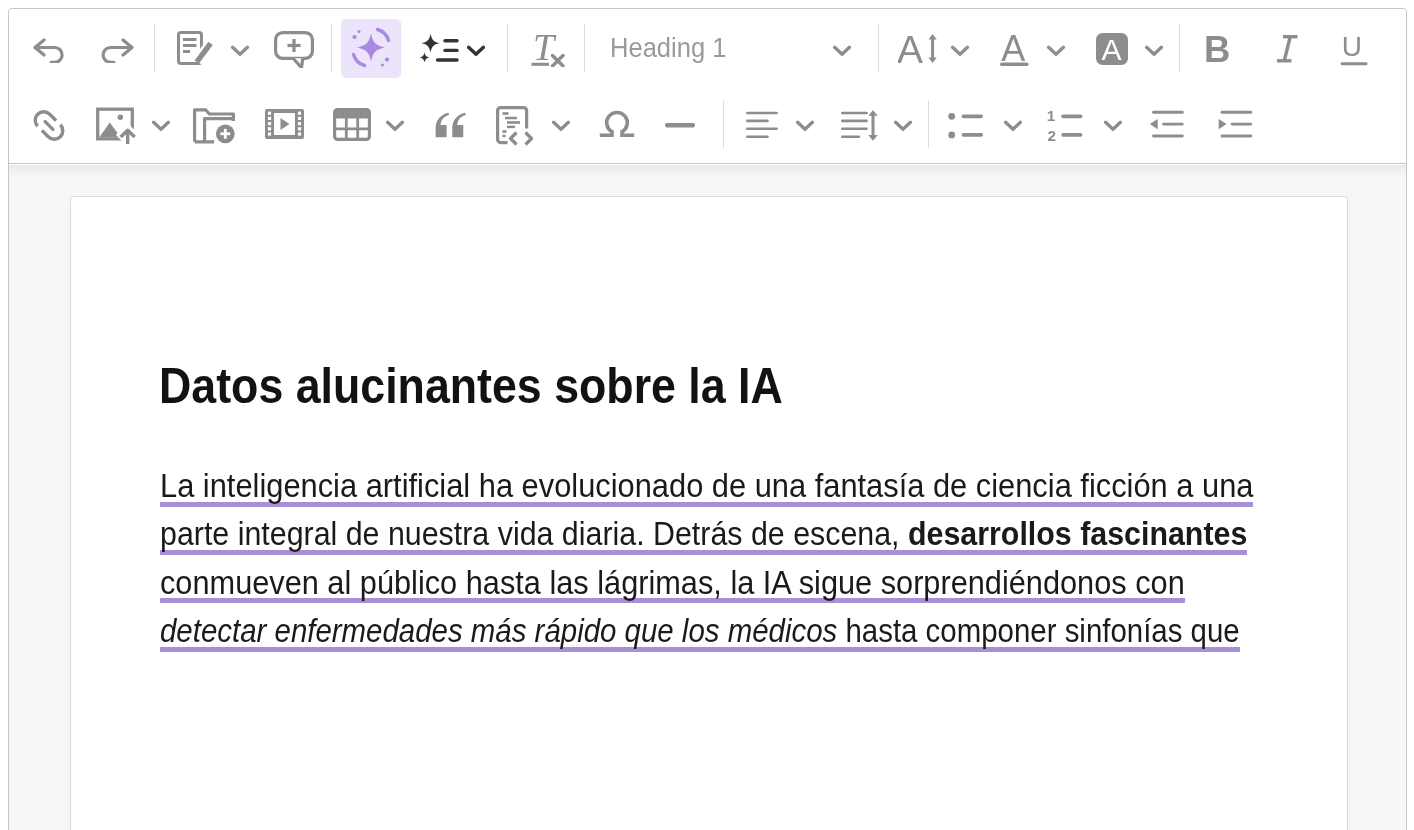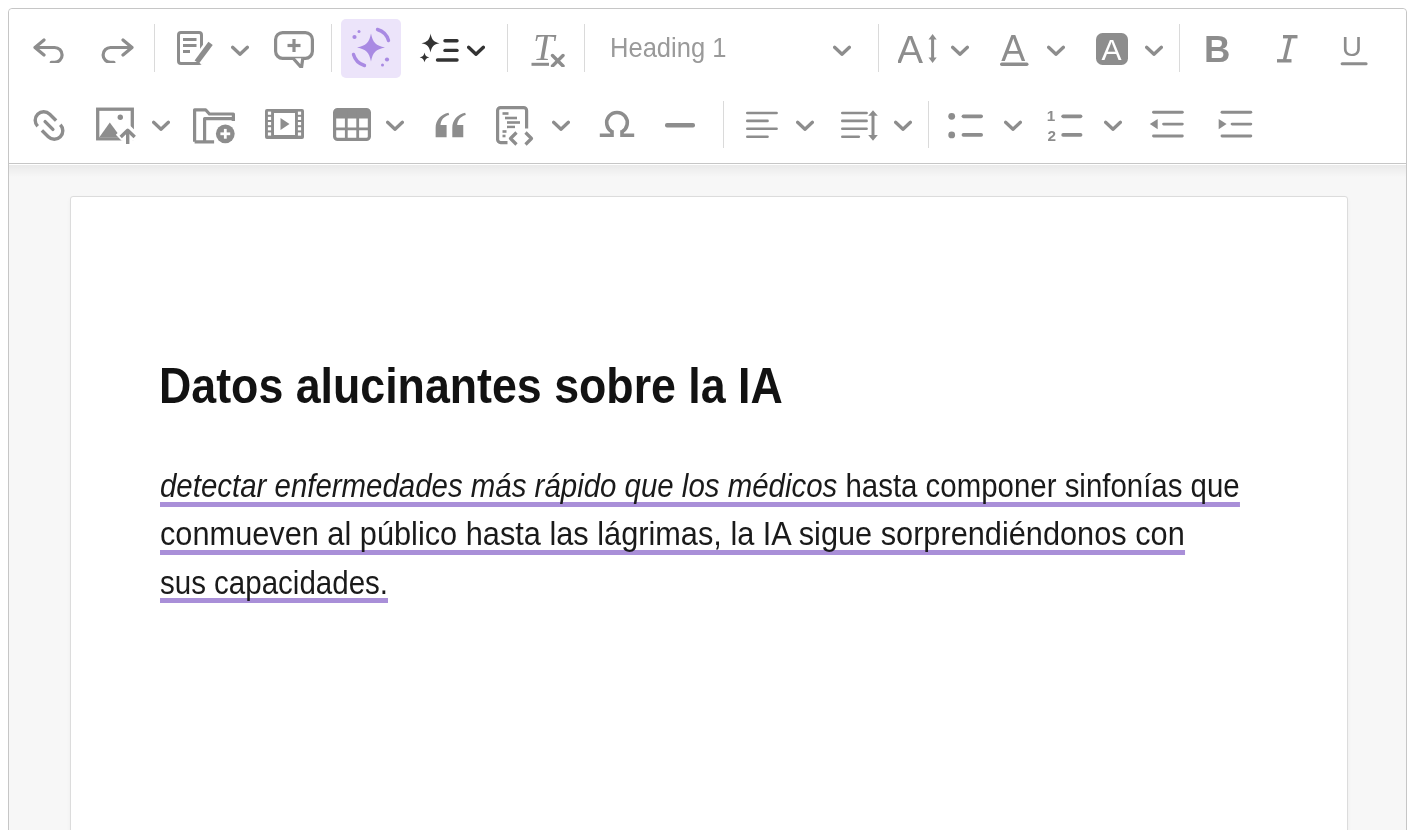--- a/index.html
+++ b/index.html
@@ -345,19 +345,20 @@
           <line x1="16.1" y1="16.1" x2="34.8" y2="16.1" stroke="#8d8d8d" stroke-width="2.9" stroke-linecap="round"></line>
           <line x1="6" y1="28" x2="34.8" y2="28" stroke="#8d8d8d" stroke-width="2.9" stroke-linecap="round"></line>
         </svg>
       </div>
     <div id="hdd">Heading 1</div>
   </div>
   <div id="main">
     <div id="card">
       <h1>Datos alucinantes sobre la IA</h1>
       <div id="para">
+        <div class="ln"><span class="u" style="transform:scaleX(0.9342)">La inteligencia artificial ha evolucionado de una fantasía de ciencia ficción a una</span></div>
+        <div class="ln"><span class="u" style="transform:scaleX(0.9204)">parte integral de nuestra vida diaria. Detrás de escena, <b>desarrollos fascinantes</b></span></div>
+        <div class="ln"><span class="u" style="transform:scaleX(0.931)">conmueven al público hasta las lágrimas, la IA sigue sorprendiéndonos con</span></div>
         <div class="ln"><span class="u" style="transform:scaleX(0.8918)"><i>detectar enfermedades más rápido que los médicos</i> hasta componer sinfonías que</span></div>
-        <div class="ln"><span class="u" style="transform:scaleX(0.931)">conmueven al público hasta las lágrimas, la IA sigue sorprendiéndonos con</span></div>
-        <div class="ln"><span class="u" style="transform:scaleX(0.8941)">sus capacidades.</span></div>
       </div>
     </div>
   </div>
 </div>
 
 </body></html>

